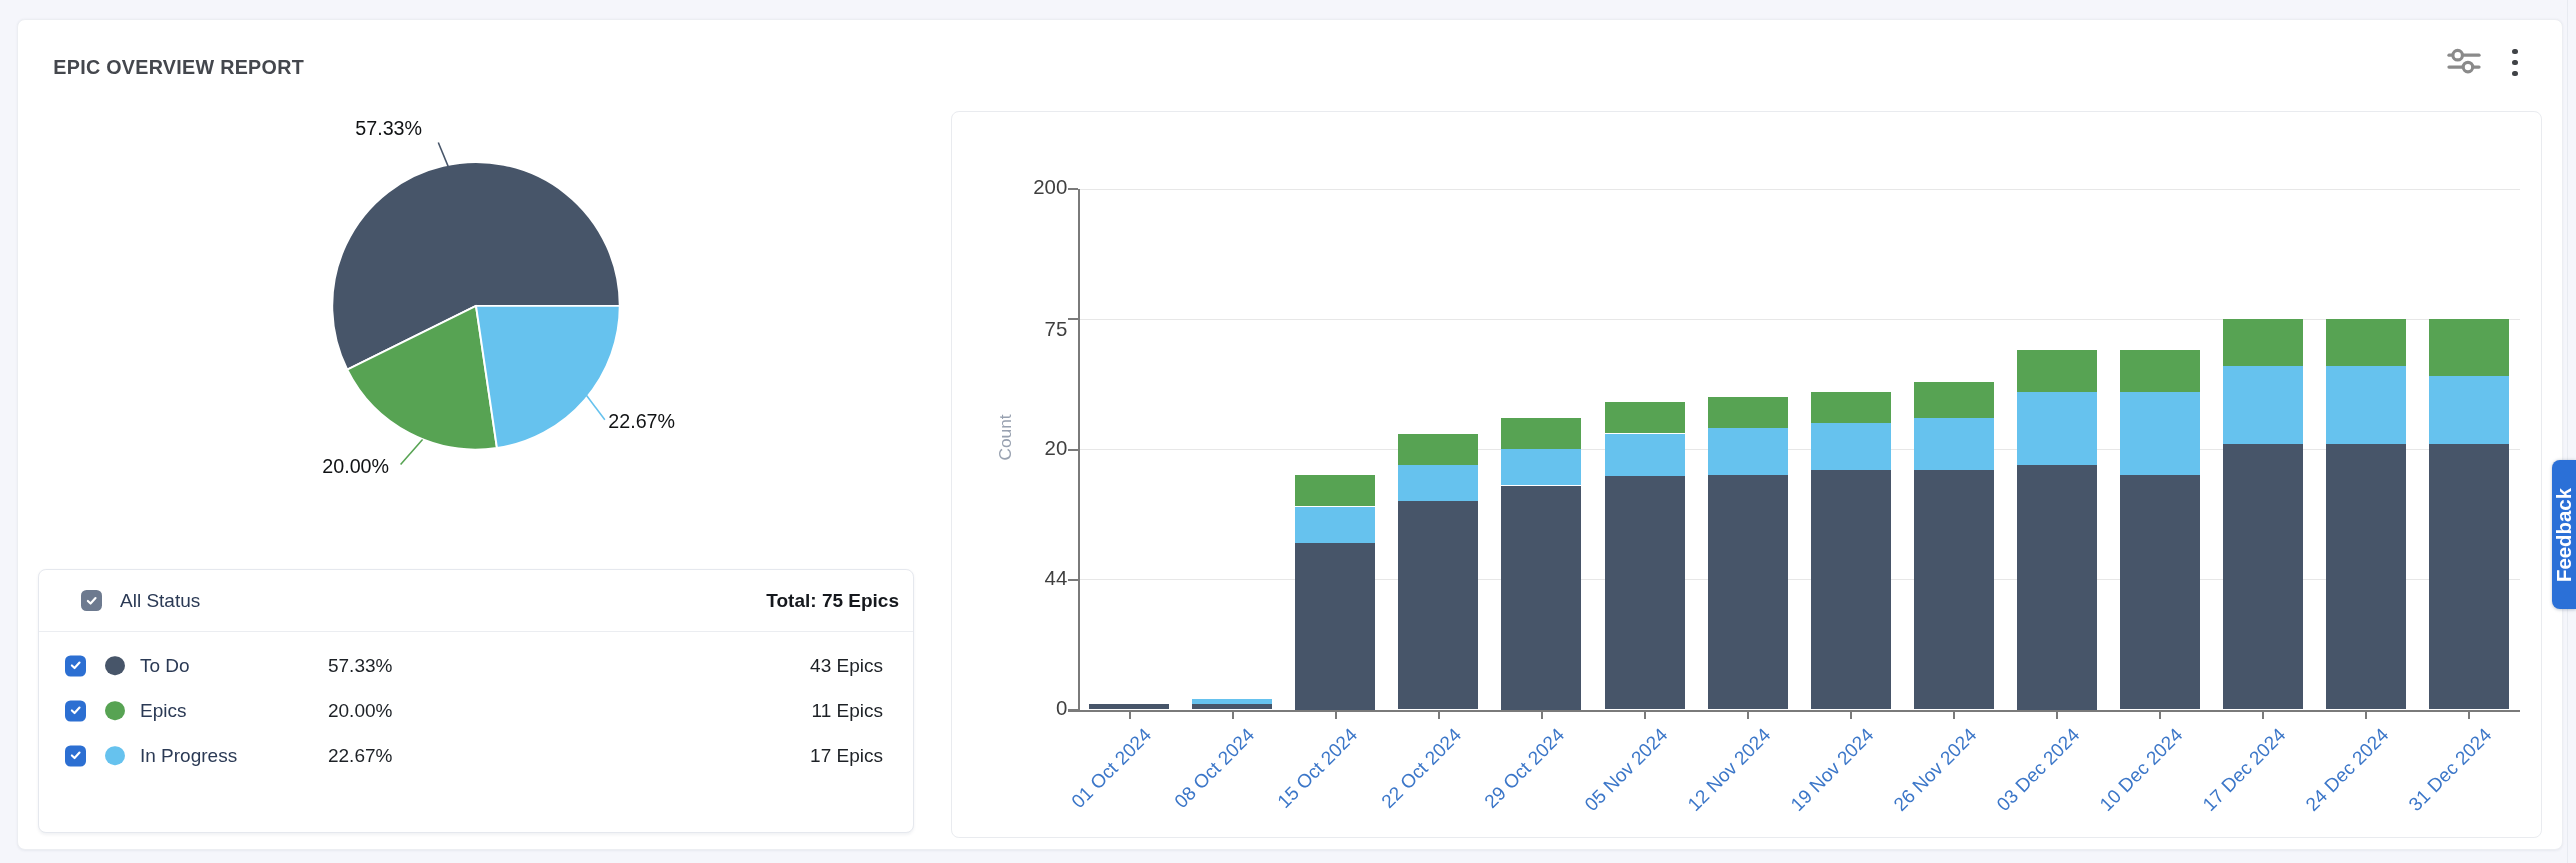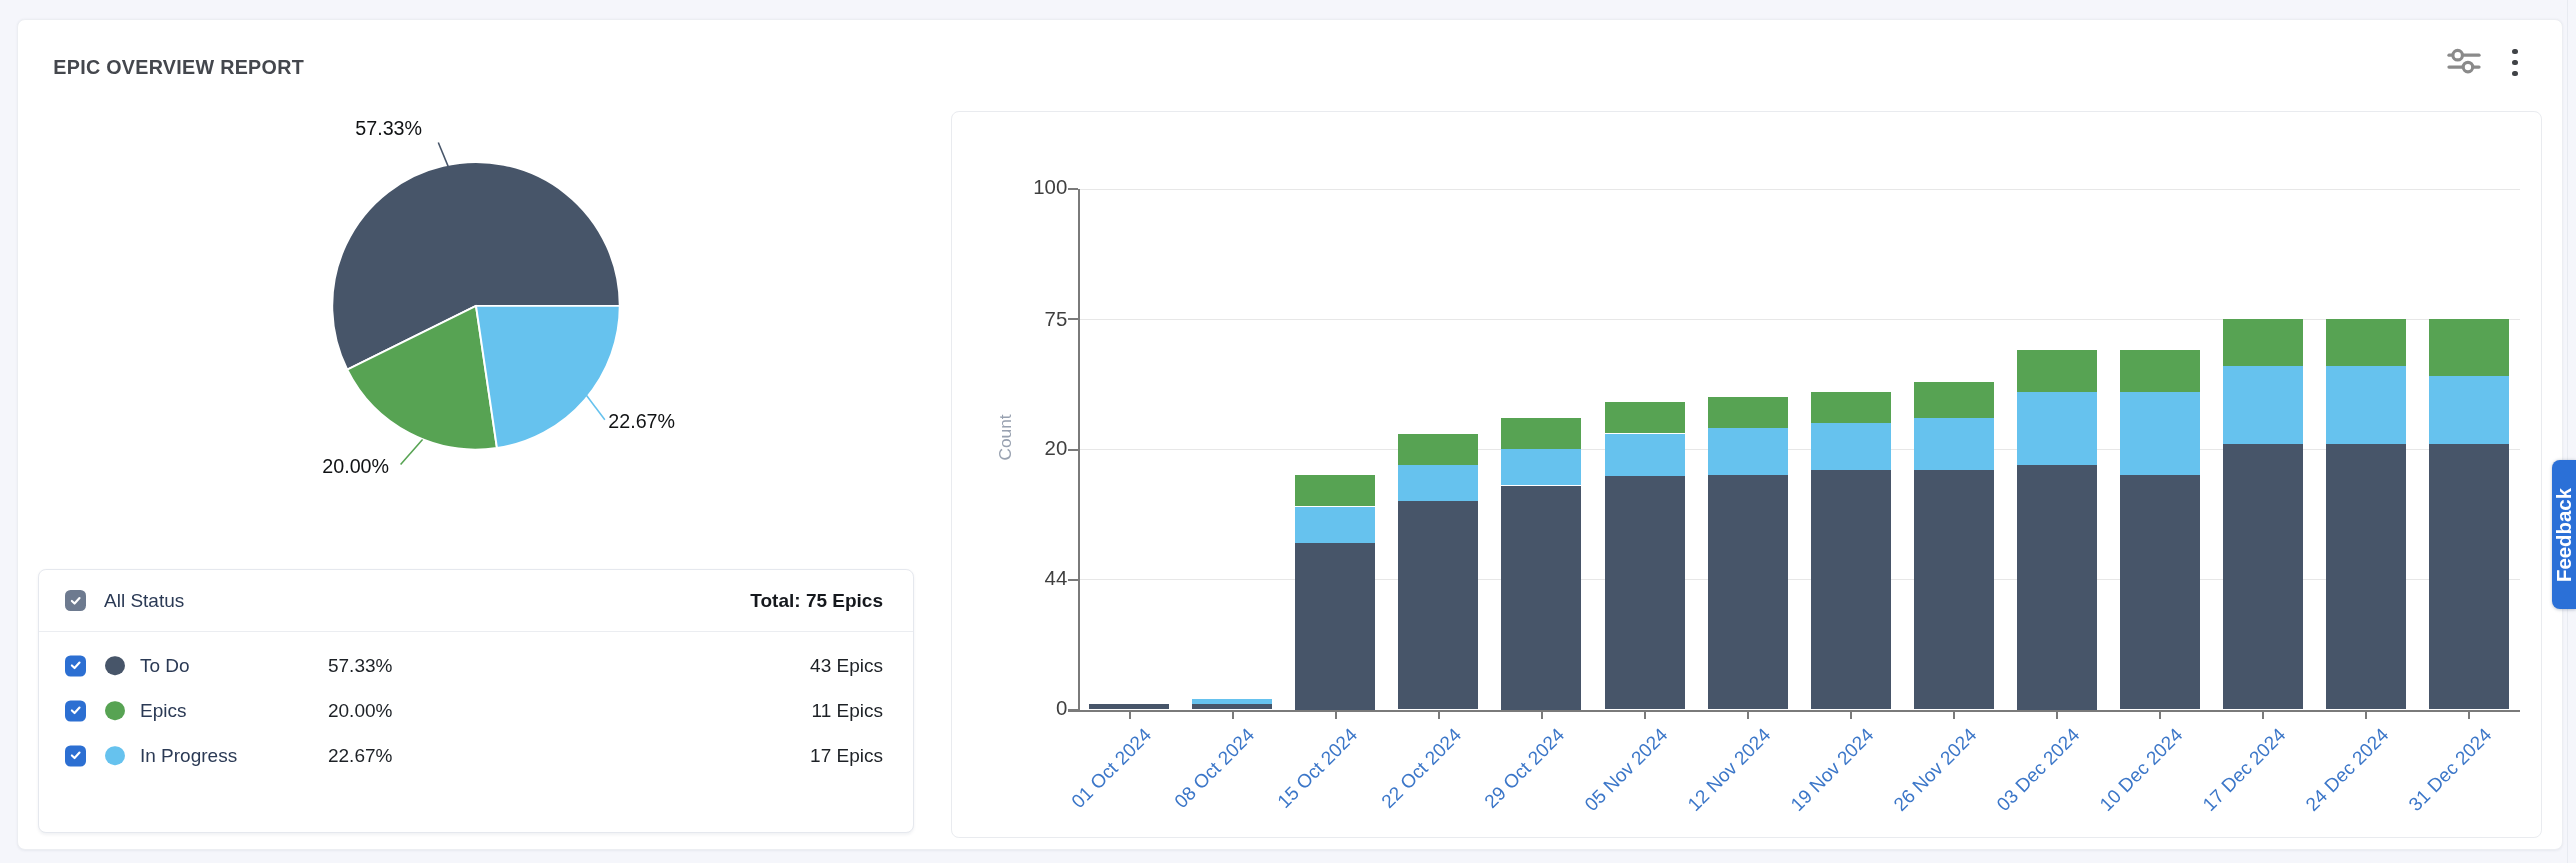--- a/index.html
+++ b/index.html
@@ -16,21 +16,21 @@
   .icon-kebab{position:absolute;left:2485px;top:25px;width:23.6px;height:35px;cursor:pointer;
       display:flex;flex-direction:column;align-items:center;justify-content:center;gap:5.5px;}
   .icon-kebab i{width:5.5px;height:5.5px;border-radius:50%;background:#404347;}
   
   .pie-wrap{position:absolute;left:282px;top:75px;width:440px;height:417px;}
   .pie-label{position:absolute;font-size:19.7px;color:#101214;white-space:nowrap;}
   
   .legend-card{position:absolute;left:19.7px;top:549px;width:874px;height:262px;
       background:#fff;border:0.8px solid #e5e8ee;border-radius:7.9px;
       box-shadow:0 1.6px 3.1px rgba(9,30,66,.06);}
-  .legend-header{position:absolute;left:0;top:0;width:100%;height:61px;}
+  .legend-header{position:absolute;left:16px;top:0;width:100%;height:61px;}
   .legend-divider{position:absolute;left:0;top:61px;width:100%;height:0.8px;background:#ebedf1;}
   .checkbox{position:absolute;width:21px;height:21px;border-radius:5.5px;
       display:flex;align-items:center;justify-content:center;cursor:pointer;}
   .checkbox.gray{background:#6d7a8f;}
   .checkbox.blue{background:#2c6fd2;}
   .legend-row{position:absolute;left:0;width:100%;height:45px;cursor:pointer;}
   .row-label{position:absolute;left:101px;top:50%;transform:translateY(-50%);
       font-size:19px;color:#2b3a55;}
   .row-dot{position:absolute;left:66px;top:50%;transform:translateY(-50%);
       width:19.7px;height:19.7px;border-radius:50%;}
@@ -161,24 +161,24 @@
   <div class="y-tick" style="left:116px;top:597px;"></div>
       <div class="y-tick-label" style="left:60px;top:585px;">0</div>
       <div class="gridline" style="left:127px;top:467px;width:1441px;"></div>
       <div class="y-tick" style="left:116px;top:467px;"></div>
       <div class="y-tick-label" style="left:60px;top:455px;">44</div>
       <div class="gridline" style="left:127px;top:337px;width:1441px;"></div>
       <div class="y-tick" style="left:116px;top:337px;"></div>
       <div class="y-tick-label" style="left:60px;top:325px;">20</div>
       <div class="gridline" style="left:127px;top:207px;width:1441px;"></div>
       <div class="y-tick" style="left:116px;top:206px;"></div>
-      <div class="y-tick-label" style="left:60px;top:196px;text-align:right;">75</div>
+      <div class="y-tick-label" style="left:60px;top:206px;text-align:right;">75</div>
       <div class="gridline" style="left:127px;top:77px;width:1441px;"></div>
       <div class="y-tick" style="left:116px;top:76px;"></div>
-      <div class="y-tick-label" style="left:60px;top:64px;">100</div>
+      <div class="y-tick-label" style="left:60px;top:64px;">200</div>
       <div class="y-axis-line" style="left:126px;top:77px;height:521px;"></div>
       <div class="x-axis-line" style="left:116px;top:598px;width:1452px;"></div>
       <div class="bar-seg" style="left:137px;top:592px;width:80px;height:5.2px;background:#475569;"></div>
       <div class="x-tick" style="left:177px;top:599px;"></div>
       <div class="xlabel-anchor" style="left:188px;top:612px;">
         <span>01 Oct 2024</span>
       </div>
       <div class="bar-seg" style="left:240px;top:592px;width:80px;height:5.2px;background:#475569;"></div>
       <div class="bar-seg" style="left:240px;top:587px;width:80px;height:5.2px;background:#66c2ee;"></div>
       <div class="x-tick" style="left:280px;top:599px;"></div>

